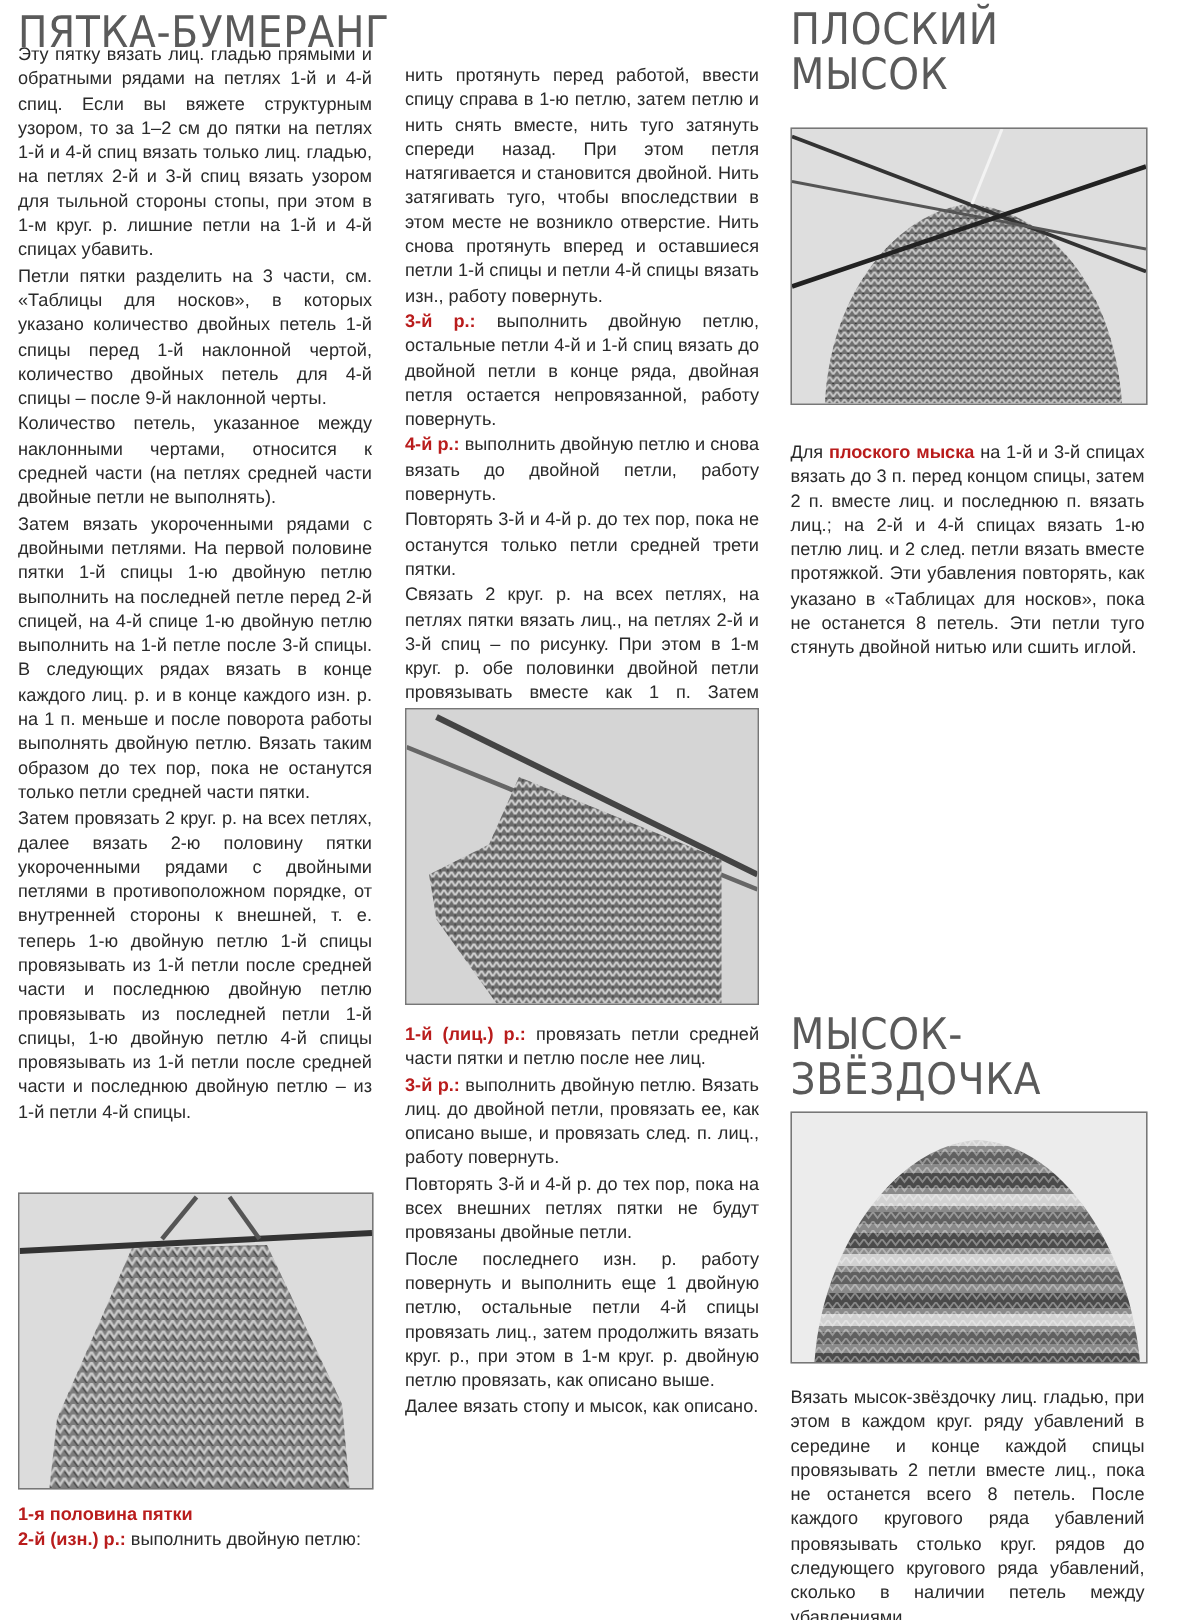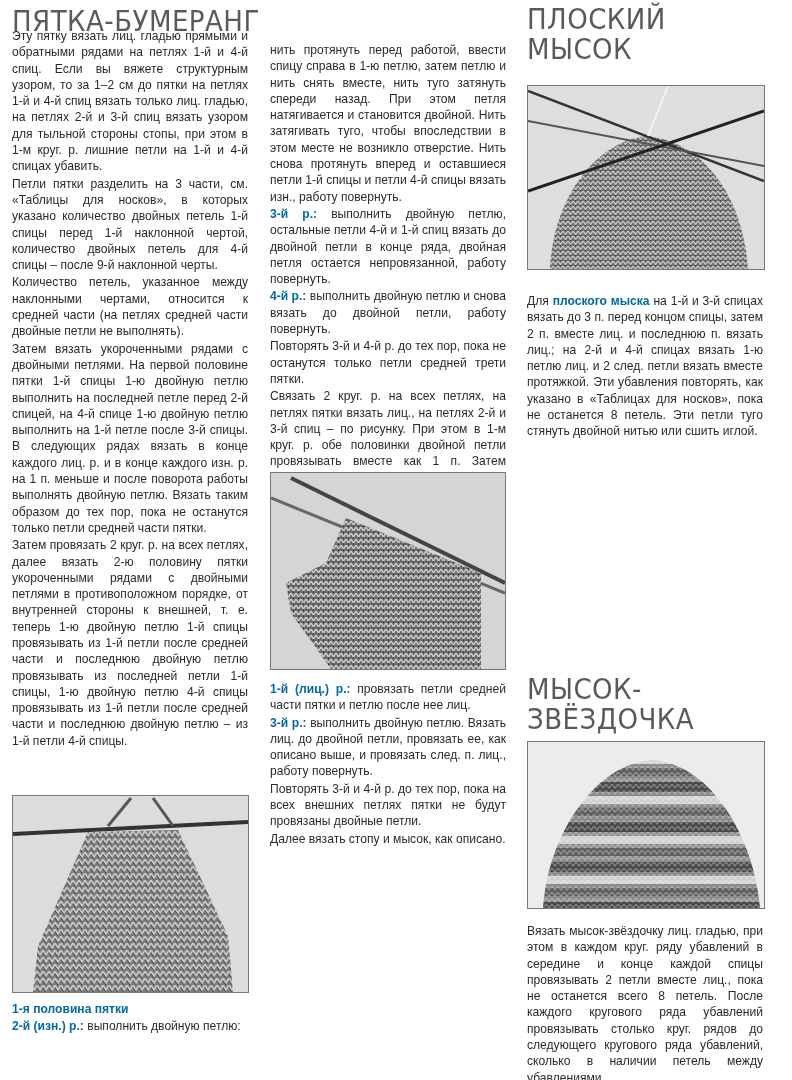--- a/index.html
+++ b/index.html
@@ -1,20 +1,20 @@
 <!DOCTYPE html>
 <html><head>
 <meta charset="utf-8">
 <style>
   html,body{margin:0;padding:0;background:#fff;}
   body{width:792px;height:1080px;position:relative;overflow:hidden;font-family:"Liberation Sans",sans-serif;color:#2a2a2a;}
   .title{position:absolute;font-family:"DejaVu Sans",sans-serif;font-weight:normal;color:#5a5a5a;letter-spacing:0.5px;font-size:29px;line-height:30px;margin:0;transform:scaleX(0.9);transform-origin:left top;}
   .col{position:absolute;font-size:12.1px;line-height:16.3px;text-align:justify;}
   .col p{margin:0 0 1px 0;}
-  .b{font-weight:bold;color:#0369a1;}
+  .b{font-weight:bold;color:#b91c1c;}
   .photo{position:absolute;border:1px solid #777;background:#d8d8d8;overflow:hidden;}
   .photo svg{display:block;width:100%;height:100%;}
 </style>
 </head>
 <body>
 
 <h1 class="title" style="left:12px;top:6px;">ПЯТКА-БУМЕРАНГ</h1>
 
 <div class="col" style="left:12px;top:28px;width:236px;">
   <p>Эту пятку вязать лиц. гладью прямыми и обратными рядами на петлях 1-й и 4-й спиц. Если вы вяжете структурным узором, то за 1–2 см до пятки на петлях 1-й и 4-й спиц вязать только лиц. гладью, на петлях 2-й и 3-й спиц вязать узором для тыльной стороны стопы, при этом в 1-м круг. р. лишние петли на 1-й и 4-й спицах убавить.</p>
@@ -67,20 +67,21 @@
     <line x1="20" y1="5" x2="234" y2="110" stroke="#444" stroke-width="4"></line>
     <line x1="0" y1="25" x2="234" y2="120" stroke="#666" stroke-width="3"></line>
     <path d="M75 45 L210 100 L210 196 L60 196 L20 140 L15 110 L55 90 Z" fill="url(#knitB)"></path>
   </svg>
 </div>
 
 <div class="col" style="left:270px;top:681px;width:236px;">
   <p><span class="b">1-й (лиц.) р.:</span><span> провязать петли средней части пятки и петлю после нее лиц.</span></p>
   <p><span class="b">3-й р.:</span><span> выполнить двойную петлю. Вязать лиц. до двойной петли, провязать ее, как описано выше, и провязать след. п. лиц., работу повернуть.</span></p>
   <p>Повторять 3-й и 4-й р. до тех пор, пока на всех внешних петлях пятки не будут провязаны двойные петли.</p>
+  <p>После последнего изн. р. работу повернуть и выполнить еще 1 двойную петлю, остальные петли 4-й спицы провязать лиц., затем продолжить вязать круг. р., при этом в 1-м круг. р. двойную петлю провязать, как описано выше.</p>
   <p>Далее вязать стопу и мысок, как описано.</p>
 </div>
 
 <div class="title" style="left:527px;top:4px;">
   <div>ПЛОСКИЙ</div>
   <div>МЫСОК</div>
 </div>
 
 <div class="photo" style="left:527px;top:85px;width:236px;height:183px;">
   <svg viewBox="0 0 236 183" preserveAspectRatio="none">

